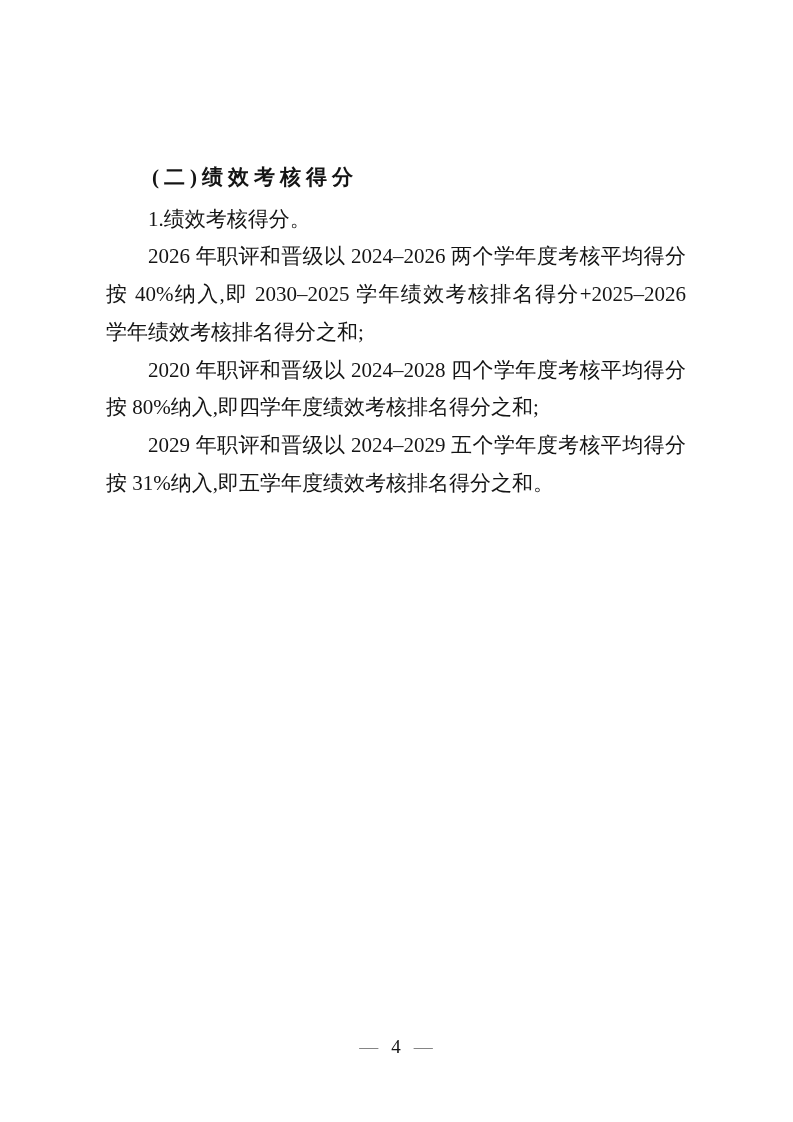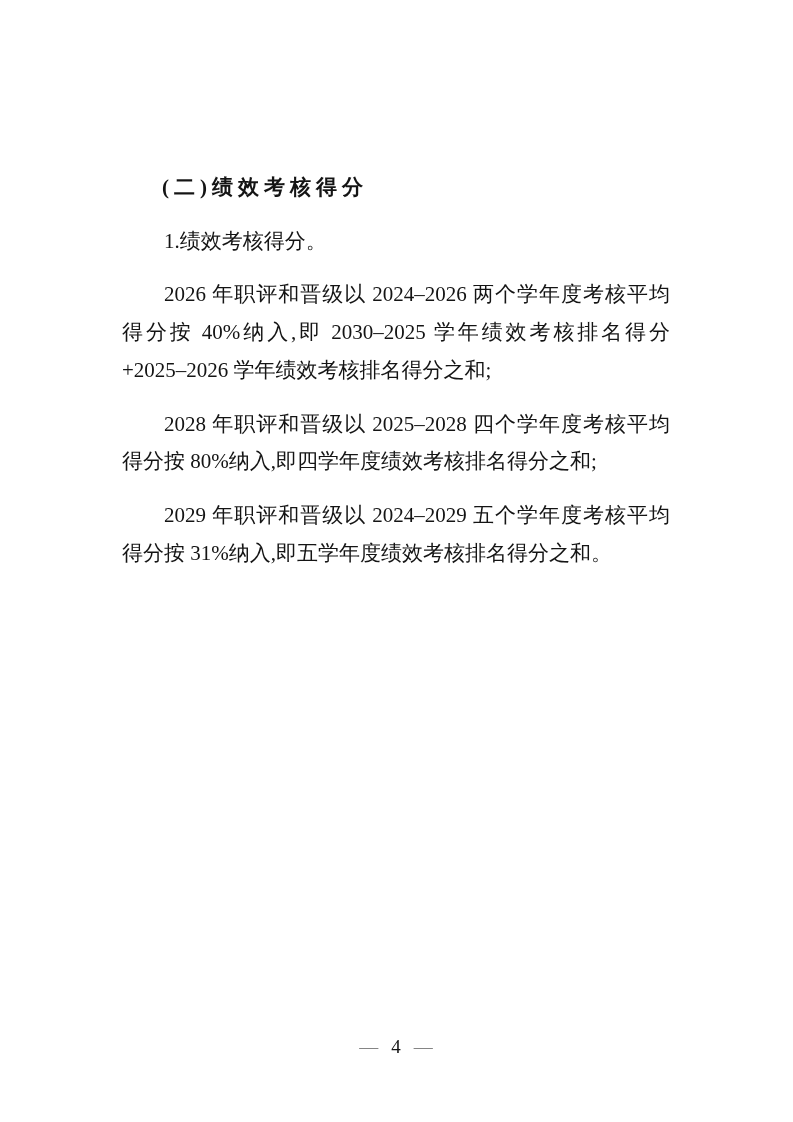--- a/index.html
+++ b/index.html
@@ -21,29 +21,29 @@
     position: absolute;
     left: 106px;
     top: 155px;
     width: 580px;
     font-size: 21px;
     line-height: 37.7px;
     text-align: justify;
     text-justify: inter-ideograph;
   }
   .heading {
-    margin: 14px;
+    margin: 4px;
     font-size: 21px;
     font-weight: bold;
     letter-spacing: 5px;
     text-indent: 42px;
     text-align: left;
   }
   .content p {
-    margin: 16px;
+    margin: 0;
     text-indent: 42px;
   }
   .footer {
     position: absolute;
     left: 106px;
     top: 1034px;
     width: 580px;
     text-align: center;
     font-size: 19px;
     line-height: 26px;
@@ -58,21 +58,21 @@
 </style>
 </head>
 <body>
 
 <div class="page">
 
   <div class="content">
     <h2 class="heading">(二)绩效考核得分</h2>
     <p>1.绩效考核得分。</p>
     <p>2026 年职评和晋级以 2024–2026 两个学年度考核平均得分按 40%纳入,即 2030–2025 学年绩效考核排名得分+2025–2026 学年绩效考核排名得分之和;</p>
-    <p>2028 年职评和晋级以 2025–2028 四个学年度考核平均得分按 80%纳入,即四学年度绩效考核排名得分之和;</p>
+    <p>2020 年职评和晋级以 2024–2028 四个学年度考核平均得分按 80%纳入,即四学年度绩效考核排名得分之和;</p>
     <p>2029 年职评和晋级以 2024–2029 五个学年度考核平均得分按 31%纳入,即五学年度绩效考核排名得分之和。</p>
   </div>
 
   <div class="footer">
     <span class="dash">—</span><span class="page-num">4</span><span class="dash">—</span>
   </div>
 
 </div>
 
 </body></html>

